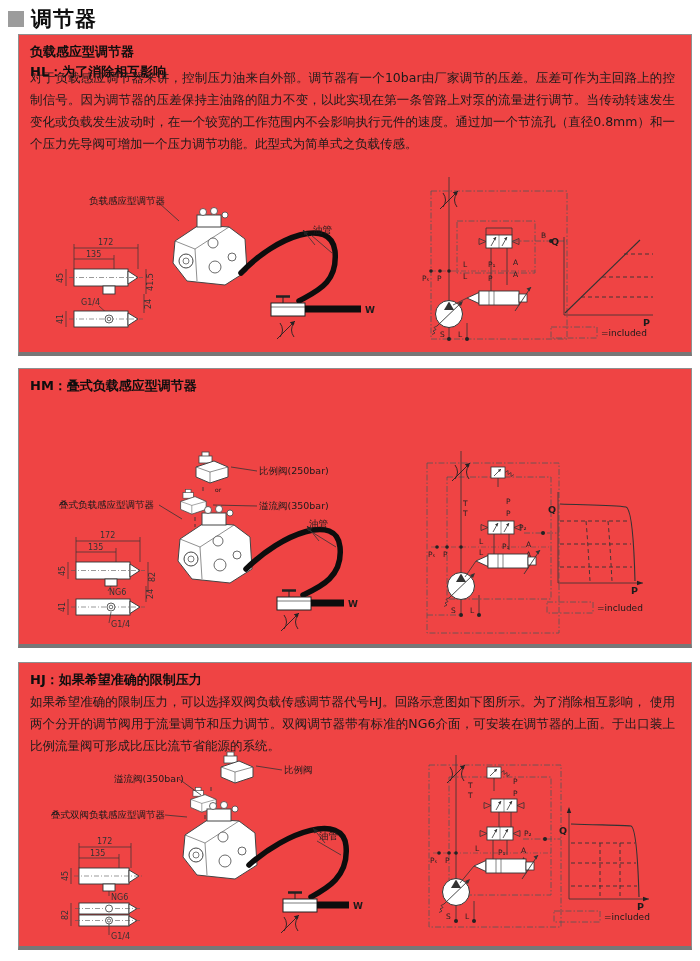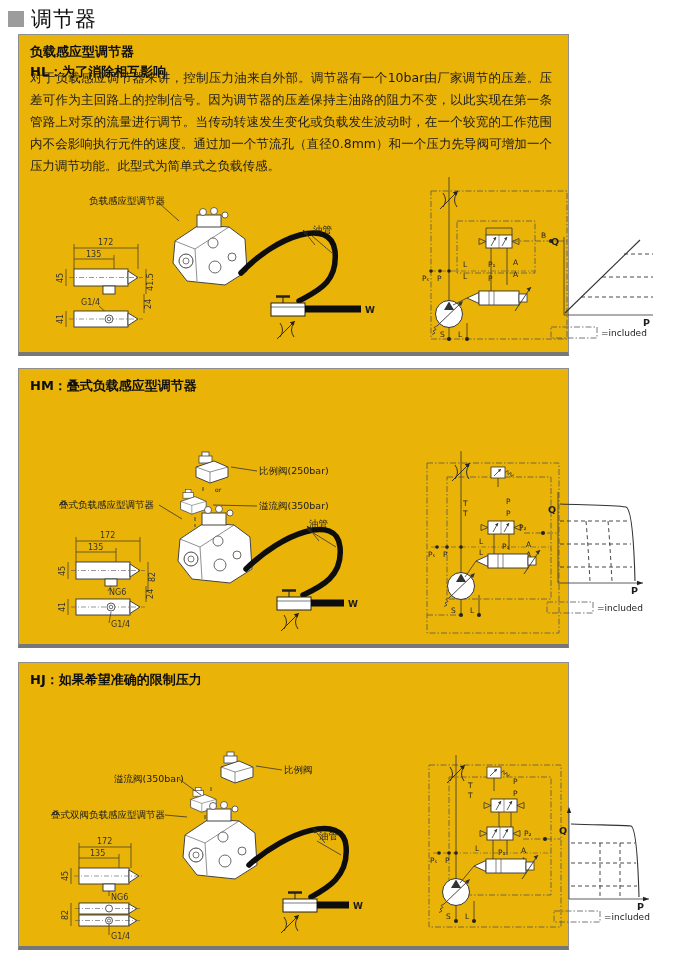--- a/index.html
+++ b/index.html
@@ -1,20 +1,20 @@
 <!DOCTYPE html>
 <html><head>
 <meta charset="utf-8">
 <style>
 *{margin:0;padding:0;box-sizing:border-box}
 html,body{width:700px;height:961px;background:#fff;font-family:"DejaVu Sans",sans-serif;position:relative;overflow:hidden}
 .page{position:absolute;left:0;top:0;width:700px;height:961px;background:#fff}
-.page-title{position:absolute;left:8px;top:5px;display:flex;align-items:center;gap:7px;font-weight:normal;font-size:21px;color:#0e0e0e;letter-spacing:1px}
+.page-title{position:absolute;left:8px;top:5px;display:flex;align-items:center;gap:7px;font-weight:bold;font-size:21px;color:#0e0e0e;letter-spacing:1px}
 .title-square{width:16px;height:16px;background:#9c9c9c;display:inline-block}
-.panel{position:absolute;left:18px;width:551px;border:1px solid #8f8f8f;border-bottom:4px solid #777;background:#eab308}
+.panel{position:absolute;left:18px;width:674px;border:1px solid #8f8f8f;border-bottom:4px solid #777;background:#ef4444}
 .group-heading,.heading{position:absolute;left:11px;font-size:13px;font-weight:bold;color:#0e0e0e;white-space:nowrap}
 .body-text{position:absolute;left:11px;right:16px;font-size:12.5px;line-height:22px;color:#1b1b1b;text-align:justify}
 svg.diagram{position:absolute;left:0}
 svg text{font-family:"DejaVu Sans",sans-serif;fill:#1b1b1b}
 .lbl{font-size:9.5px}
 .dim{font-size:8px;fill:#333}
 .cir{font-size:7.5px;fill:#222}
 .axis{font-size:9.5px;font-weight:bold}
 .leg{font-size:9px}
 .w{font-size:9px;font-weight:bold}
@@ -330,20 +330,21 @@
       </g>
       <g>
         <rect x="528" y="155" width="46" height="11" class="dd"></rect>
         <text x="578" y="164" class="leg">=included</text>
       </g>
     </svg>
   </section>
 
   <section class="panel" style="top:662px;height:288px">
     <div class="heading" style="top:8px">HJ：如果希望准确的限制压力</div>
+    <p class="body-text" style="top:28px">如果希望准确的限制压力，可以选择双阀负载传感调节器代号HJ。回路示意图如下图所示。为了消除相互影响， 使用两个分开的调节阀用于流量调节和压力调节。双阀调节器带有标准的NG6介面，可安装在调节器的上面。于出口装上比例流量阀可形成比压比流节省能源的系统。</p>
 
     <svg class="diagram" style="top:88px" width="672" height="196" viewBox="0 0 672 196">
       <g>
         <use href="#sval" x="200" y="8"></use>
         <text x="265" y="22" class="lbl">比例阀</text>
         <line x1="263" y1="19" x2="237" y2="15" class="pline"></line>
         <g transform="translate(170,42) scale(.8)">
             <use href="#sval"></use>
           </g>
         <text x="95" y="31" class="lbl">溢流阀(350bar)</text>

